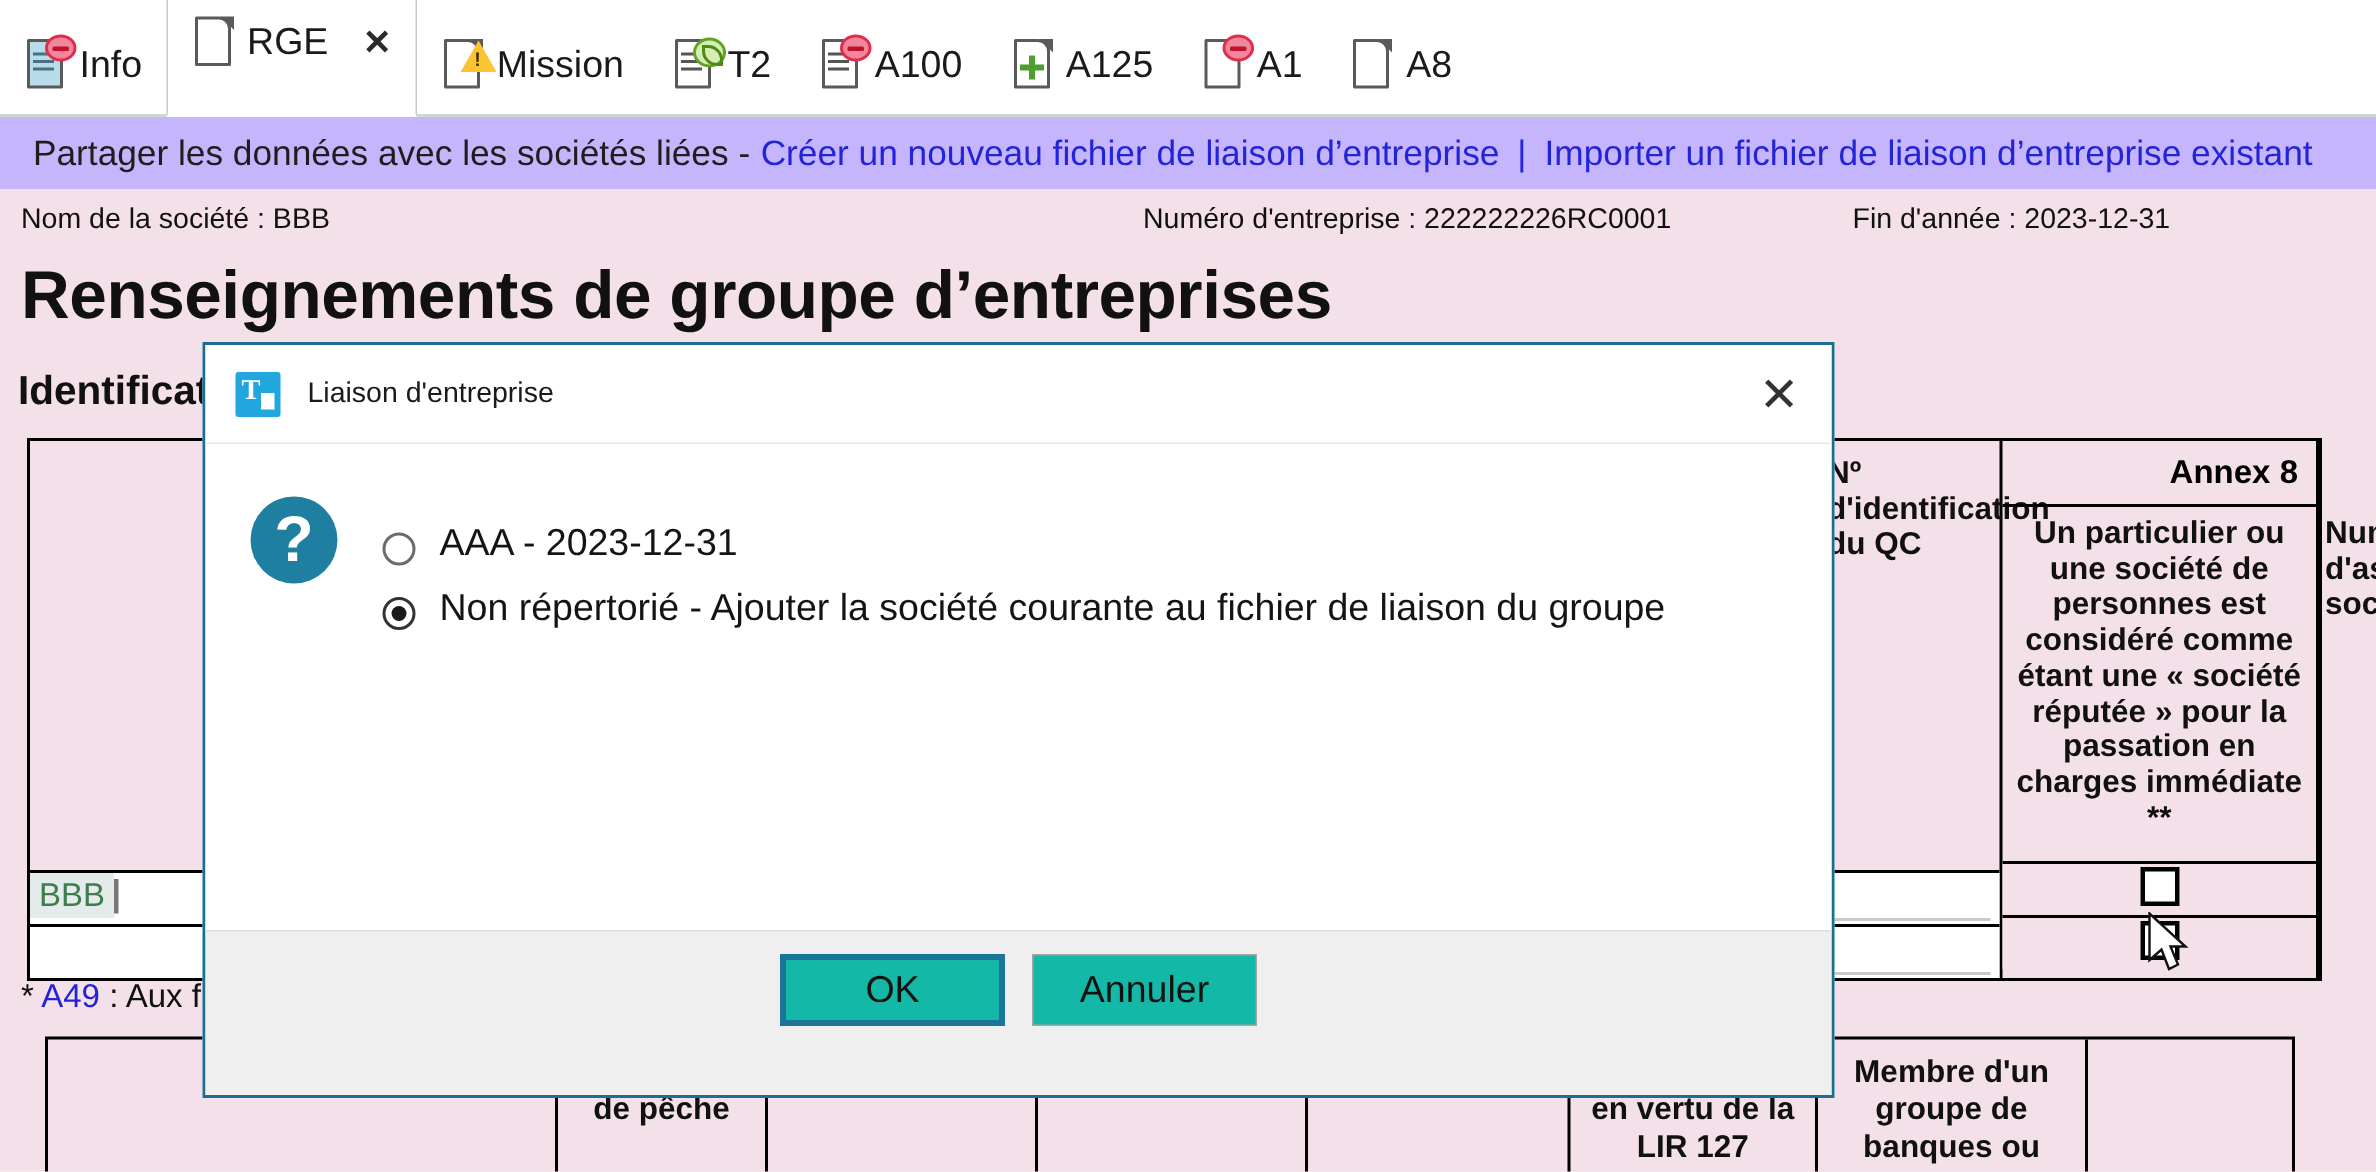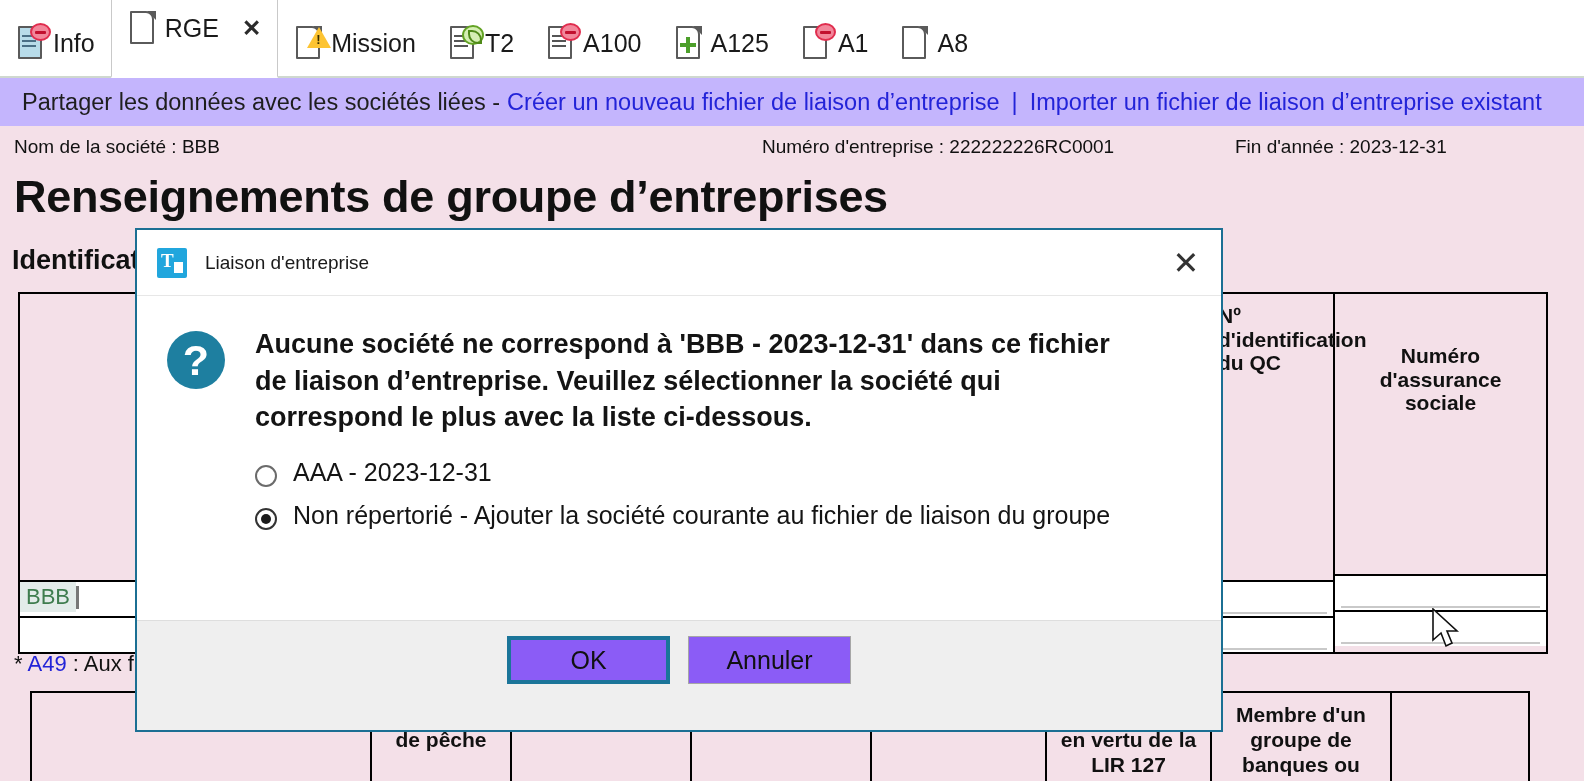--- a/index.html
+++ b/index.html
@@ -426,22 +426,22 @@
     border-top: 1px solid #dedede;
     display: flex;
     align-items: flex-start;
     justify-content: center;
     gap: 18px;
     padding-top: 15px;
     box-sizing: border-box;
     flex: none;
   }
   .btn {
-    width: 163px; height: 48px;
-    background: #8b5cf6;
+    width: 150px; height: 48px;
+    background: #14b8a6;
     border: 1px solid #a6a6a6;
     box-sizing: border-box;
     font-size: 25px;
     color: #111;
     display: flex; align-items: center; justify-content: center;
     cursor: pointer;
     font-family: "Liberation Sans", sans-serif;
     text-align: center;
   }
   .btn.primary {
@@ -485,20 +485,30 @@
 d'identification
 du QC</div>
       <div style="border-top:2px solid #000;height:34px;background:#fff;position:relative;">
           <span class="uline"></span>
         </div>
       <div style="border-top:2px solid #000;height:34px;background:#fff;position:relative;">
           <span class="uline"></span>
         </div>
     </div>
 
+    <div class="idcol" style="width:211px;">
+      <div class="annex-top">Annex 8</div>
+      <div class="hdcell" style="height:236px;padding-top:6px;">Un particulier ou une société de personnes est considéré comme étant une « société réputée » pour la passation en charges immédiate **</div>
+      <div style="border-top:2px solid #000;height:34px;background:#f4e0e8;">
+        <div class="chk"></div>
+      </div>
+      <div style="border-top:2px solid #000;height:34px;background:#f4e0e8;">
+        <div class="chk"></div>
+      </div>
+    </div>
 
     <div class="idcol" style="width:0px;flex:1;">
       <div class="annex-top" style="visibility:hidden;">&nbsp;</div>
       <div class="hdcell" style="height:236px;padding-top:6px;white-space:pre-line;">Numéro
 d'assurance
 sociale</div>
       <div style="border-top:2px solid #000;height:34px;background:#fff;position:relative;">
           <span class="uline"></span>
         </div>
       <div style="border-top:2px solid #000;height:34px;background:#fff;position:relative;">
@@ -625,21 +635,20 @@
 
   <div class="dlg-title">
     <span class="dlg-appicon"></span>
     <span class="dlg-title-text">Liaison d'entreprise</span>
     <span class="dlg-close">✕</span>
   </div>
 
   <div class="dlg-body">
     <div class="qmark">?</div>
     <div style="flex:1;">
-      <div class="dlg-msg">Aucune société ne correspond à 'BBB - 2023-12-31' dans ce fichier de liaison d’entreprise. Veuillez sélectionner la société qui correspond le plus avec la liste ci-dessous.</div>
       <div class="radios">
         <div class="radio-row">
           <span class="radio"></span>
           <span class="radio-label">AAA - 2023-12-31</span>
         </div>
         <div class="radio-row">
           <span class="radio on"></span>
           <span class="radio-label">Non répertorié - Ajouter la société courante au fichier de liaison du groupe</span>
         </div>
       </div>

